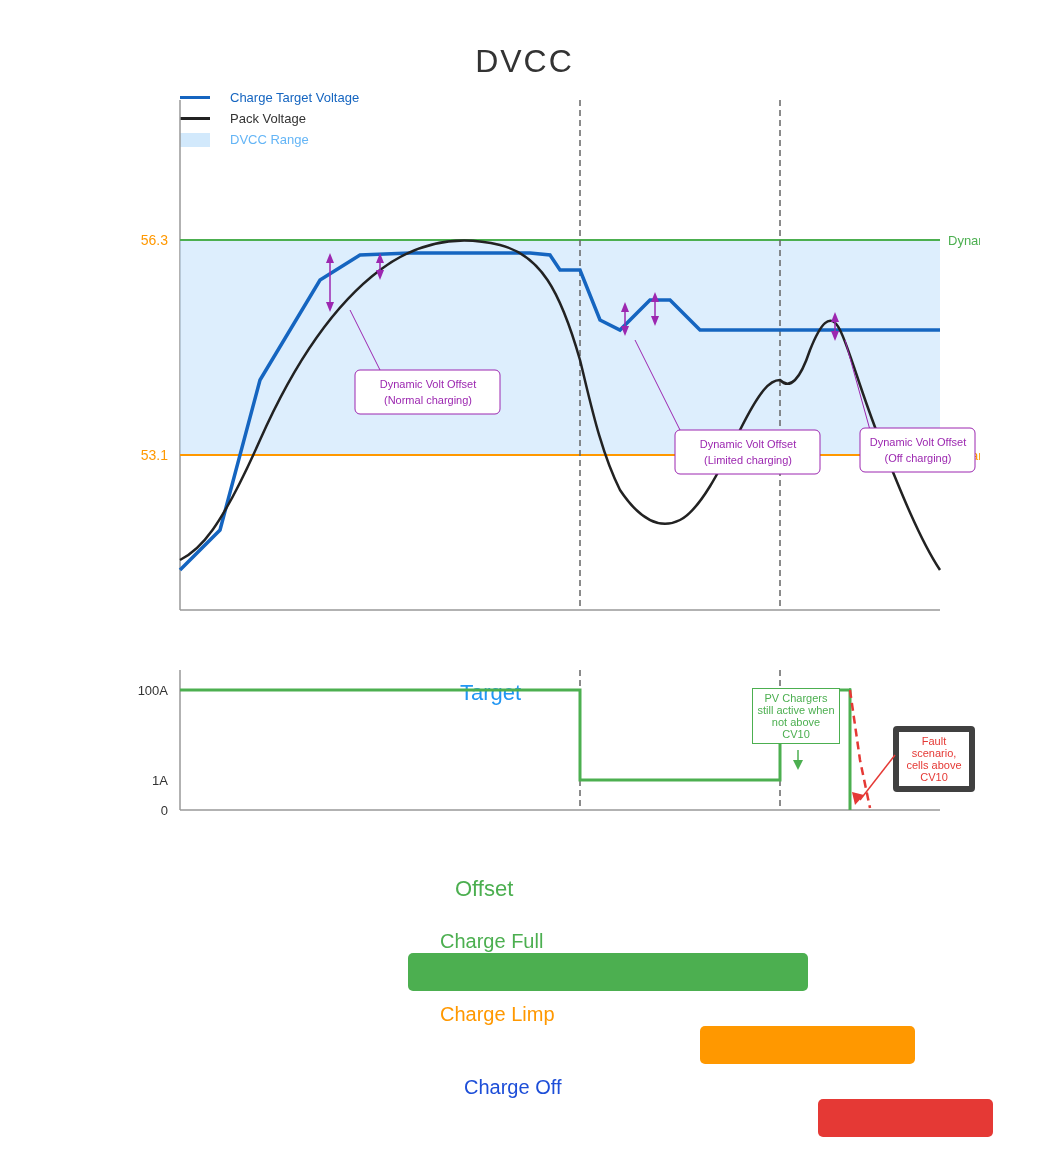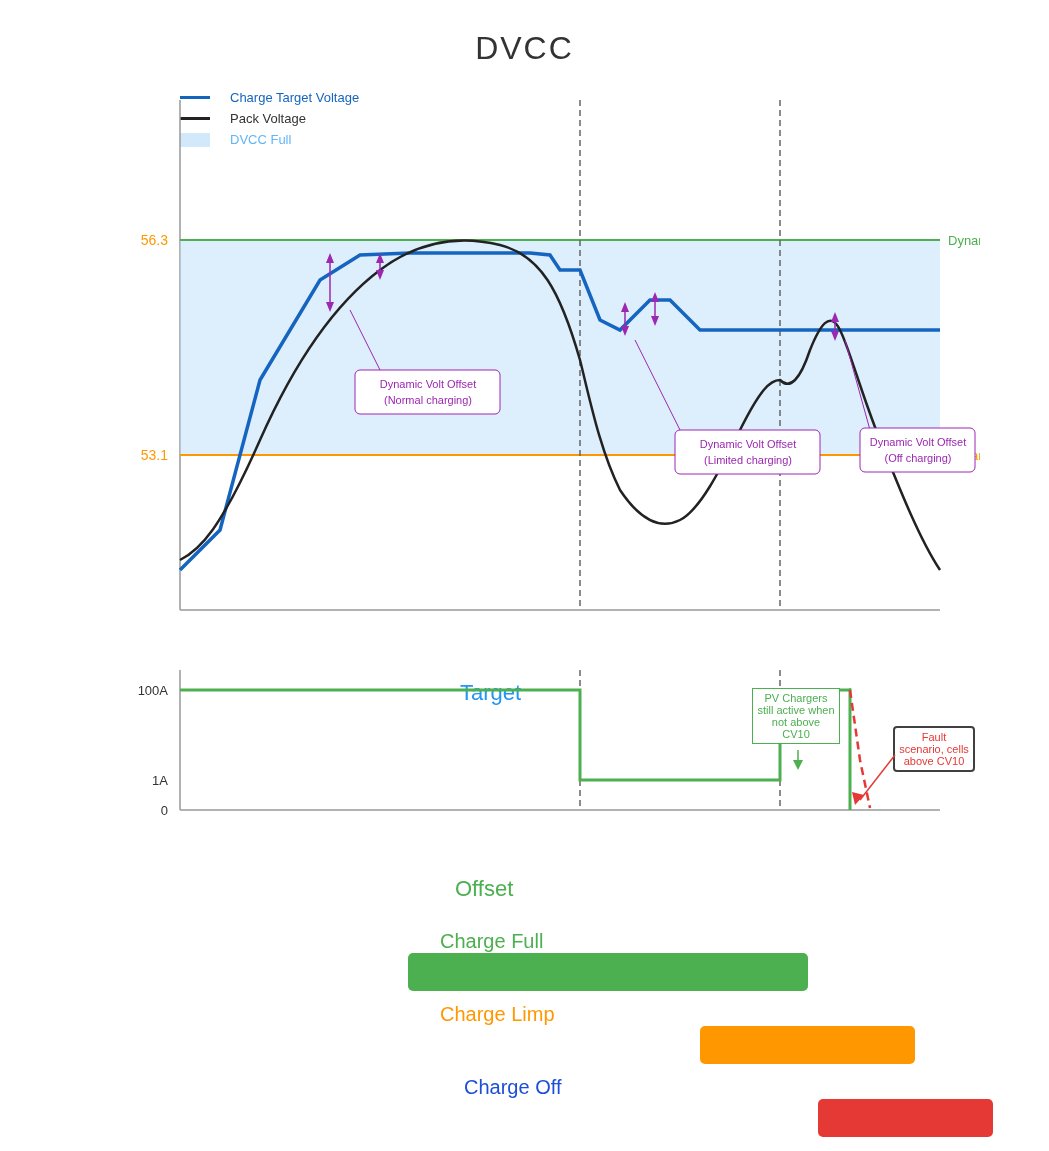--- a/index.html
+++ b/index.html
@@ -9,21 +9,21 @@
       background: #fff;
       font-family: Arial, sans-serif;
       overflow: hidden;
       position: relative;
     }
     .page-title {
       text-align: center;
       font-size: 32px;
       font-weight: 300;
       color: #333;
-      padding-top: 30px;
+      padding-top: 43px;
       letter-spacing: 2px;
     }
     .chart-area {
       position: absolute;
       top: 70px;
       left: 60px;
       width: 920px;
       height: 600px;
     }
     .legend {
@@ -126,21 +126,21 @@
   <div class="legend-item">
     <div class="legend-line" style="background:#1565C0; height:3px;"></div>
     <span style="color:#1565C0;">Charge Target Voltage</span>
   </div>
   <div class="legend-item">
     <div class="legend-line" style="background:#222; height:3px;"></div>
     <span style="color:#333;">Pack Voltage</span>
   </div>
   <div class="legend-item">
     <div class="legend-box" style="background:#90CAF9; height:14px; border:1px solid #90CAF9;"></div>
-    <span style="color:#64B5F6;">DVCC Full</span>
+    <span style="color:#64B5F6;">DVCC Range</span>
   </div>
 </div>
 
 <div class="chart-area">
   <svg class="main-chart" viewBox="0 0 920 600">
 
     <line x1="120" y1="30" x2="120" y2="540" stroke="#999" stroke-width="1.5"></line>
     <line x1="120" y1="540" x2="880" y2="540" stroke="#999" stroke-width="1.5"></line>
 
     <rect x="120" y="170" width="760" height="215" fill="#BBDEFB" opacity="0.5"></rect>
@@ -226,21 +226,21 @@
   </svg>
 </div>
 
 <div class="pv-annotation" style="position:absolute; top:688px; left:752px; font-size:11px; color:#4CAF50; text-align:center; width:88px; border:1px solid #4CAF50; border-radius:0; padding:3px 4px; background:white;">PV Chargers still active when not above CV10</div>
 
 <svg style="position:absolute; top:750px; left:788px;" width="20" height="20">
   <line x1="10" y1="0" x2="10" y2="16" stroke="#4CAF50" stroke-width="1.5"></line>
   <polygon points="10,20 5,10 15,10" fill="#4CAF50"></polygon>
 </svg>
 
-<div class="fault-annotation" style="position:absolute; top:726px; left:893px; font-size:11px; color:#e53935; text-align:center; width:82px; border:2px solid #404040; border-radius:4px; padding:3px 4px; background:white;">Fault scenario, cells above CV10</div>
+<div class="fault-annotation" style="position:absolute; top:726px; left:893px; font-size:11px; color:#e53935; text-align:center; width:82px; border:6px solid #404040; border-radius:4px; padding:3px 4px; background:white;">Fault scenario, cells above CV10</div>
 
 <svg style="position:absolute; top:750px; left:840px;" width="60" height="60">
   <line x1="55" y1="5" x2="20" y2="50" stroke="#e53935" stroke-width="1.5"></line>
   <polygon points="15,55 12,42 24,45" fill="#e53935"></polygon>
 </svg>
 
 <div style="position:absolute; top:876px; left:455px; font-size:22px; color:#4CAF50; font-weight:500;">Offset</div>
 
 <div class="status-bars">
 

